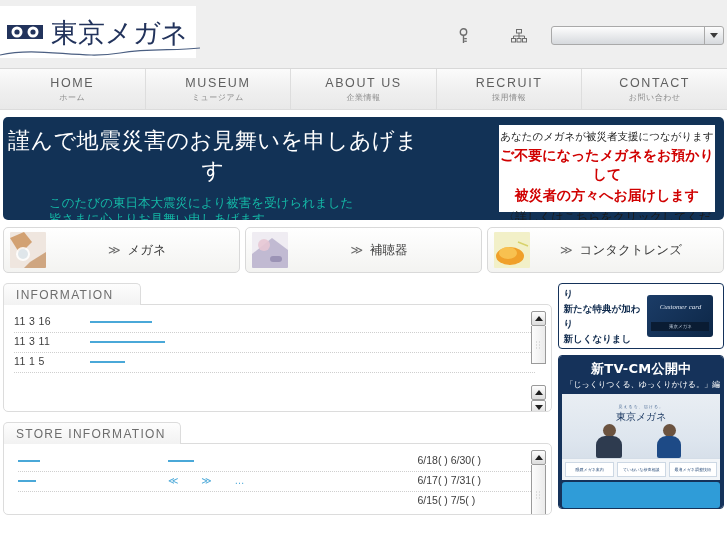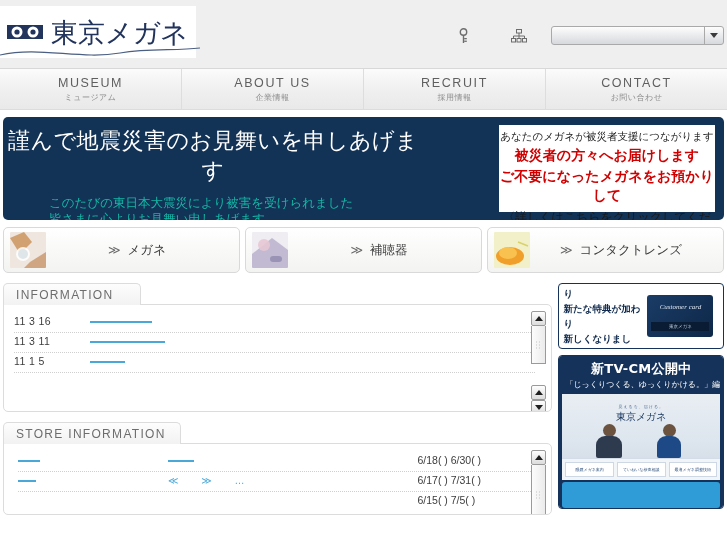--- a/index.html
+++ b/index.html
@@ -490,20 +490,24 @@
       <span></span>
       <span class="sel-arrow">
           <i class="caret-down"></i>
         </span>
     </div>
   </div>
 </div>
 
 <div class="nav">
   <div class="nav-item">
+    <span class="nav-en">HOME</span>
+    <span class="nav-jp">ホーム</span>
+  </div>
+  <div class="nav-item">
     <span class="nav-en">MUSEUM</span>
     <span class="nav-jp">ミュージアム</span>
   </div>
   <div class="nav-item">
     <span class="nav-en">ABOUT US</span>
     <span class="nav-jp">企業情報</span>
   </div>
   <div class="nav-item">
     <span class="nav-en">RECRUIT</span>
     <span class="nav-jp">採用情報</span>
@@ -516,22 +520,22 @@
 
 <div class="hero">
   <div class="hero-title">謹んで地震災害のお見舞いを申しあげます</div>
   <div class="hero-body">
     <div>このたびの東日本大震災により被害を受けられました</div>
     <div>皆さまに心よりお見舞い申しあげます。</div>
 
   </div>
   <div class="hero-card">
     <div class="l1">あなたのメガネが被災者支援につながります</div>
+    <div class="l2">ご不要になったメガネをお預かりして</div>
     <div class="l2">被災者の方々へお届けします</div>
-    <div class="l2">ご不要になったメガネをお預かりして</div>
     <div class="l3">〈詳しくはこちらをクリックしてください〉</div>
   </div>
 </div>
 
 <div class="cats">
   <div class="cat">
     <svg class="cat-thumb" viewBox="0 0 36 36">
       <rect width="36" height="36" fill="#efe6df"></rect>
       <path d="M0 6 L14 0 L22 10 L10 22 Z" fill="#c88a4e" opacity="0.75"></path>
       <circle cx="13" cy="22" r="7" fill="#ffffff" opacity="0.85"></circle>

